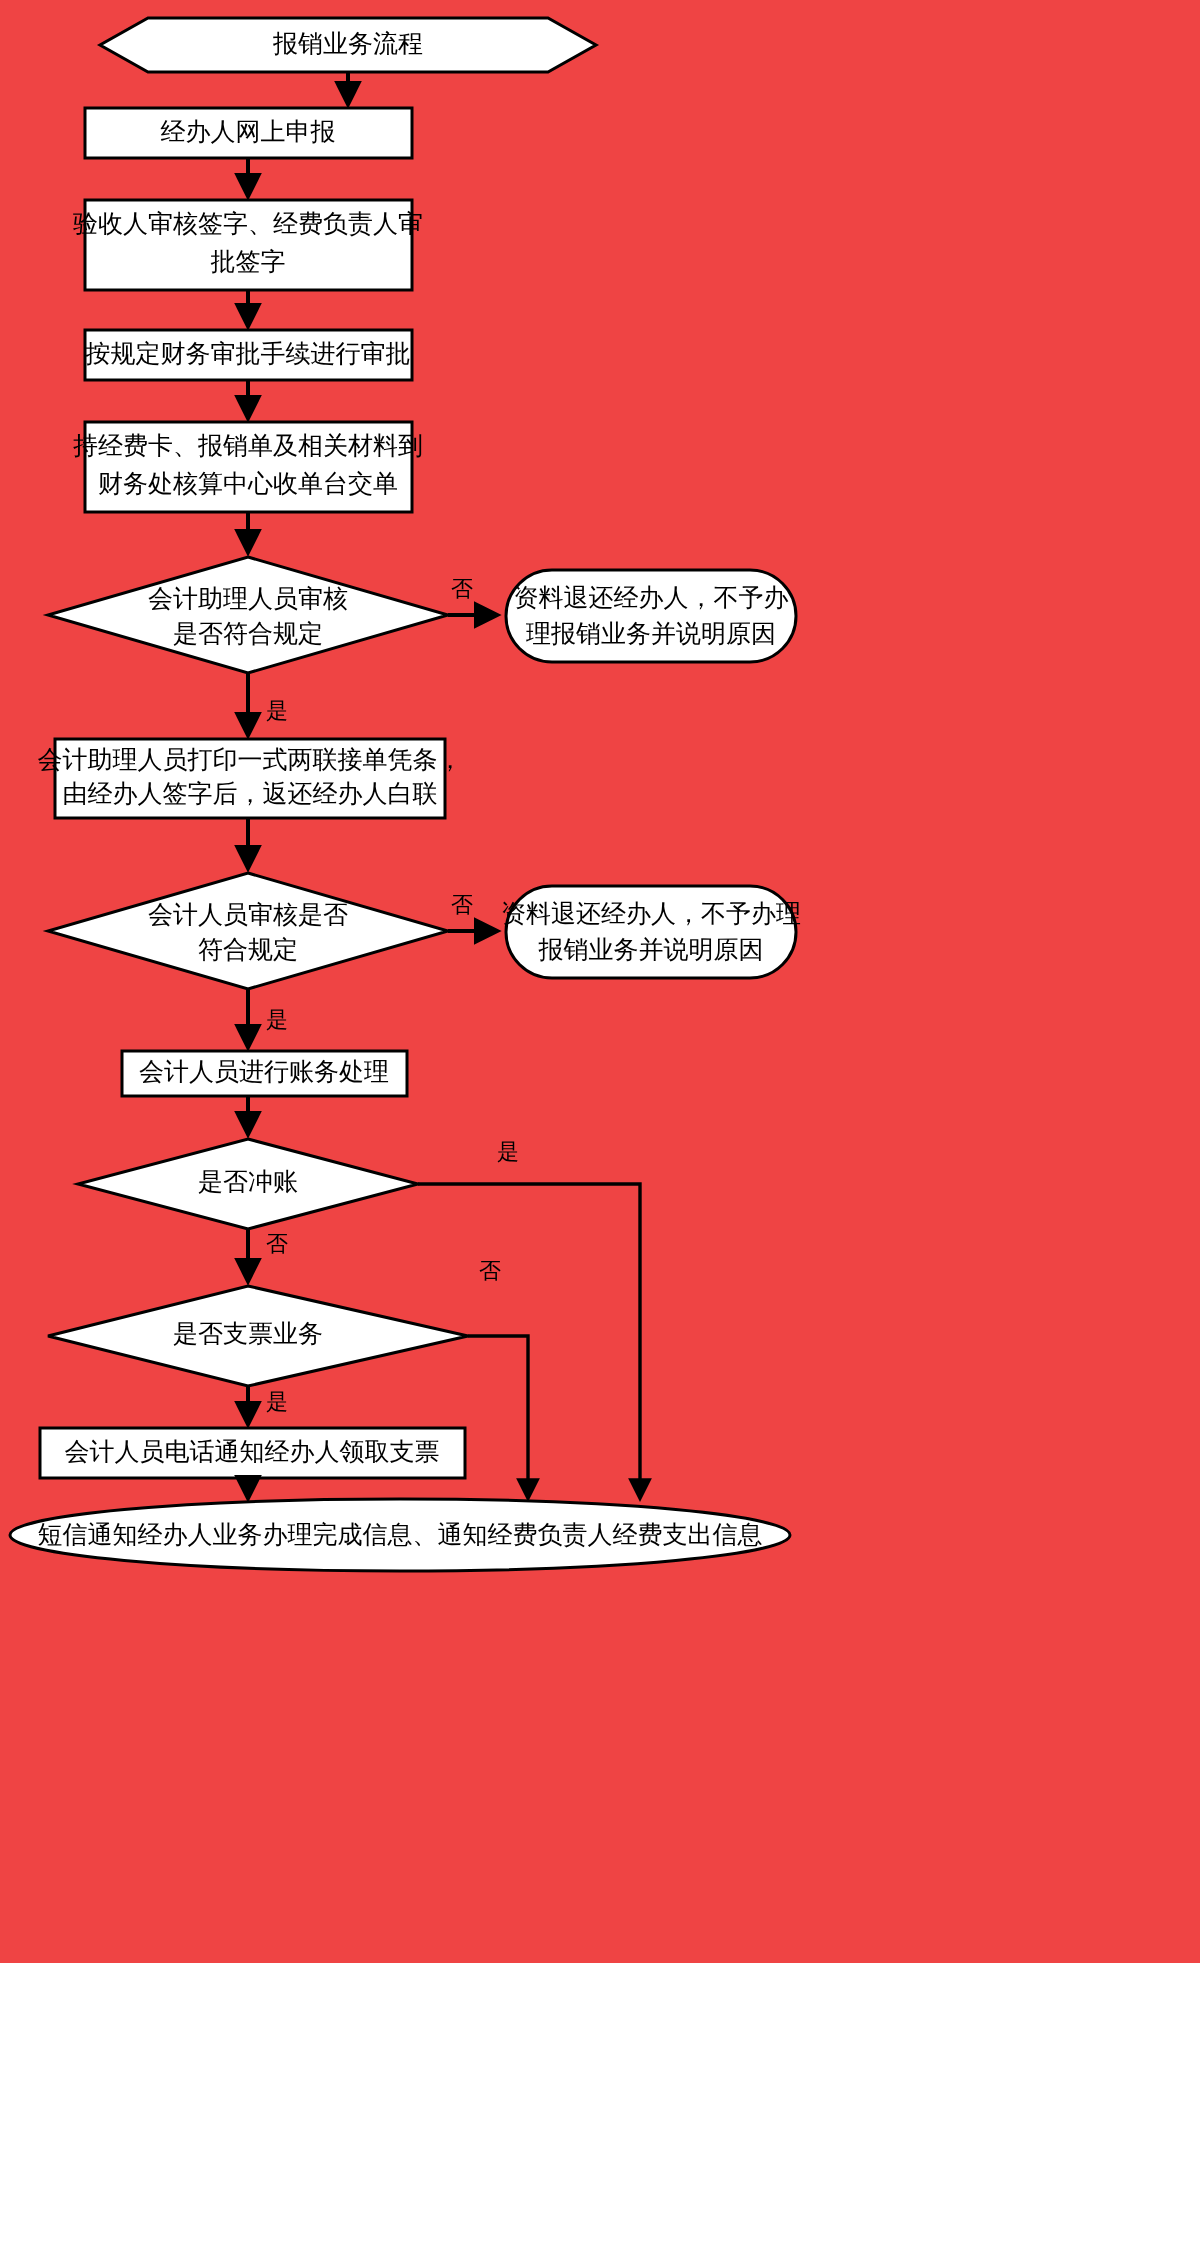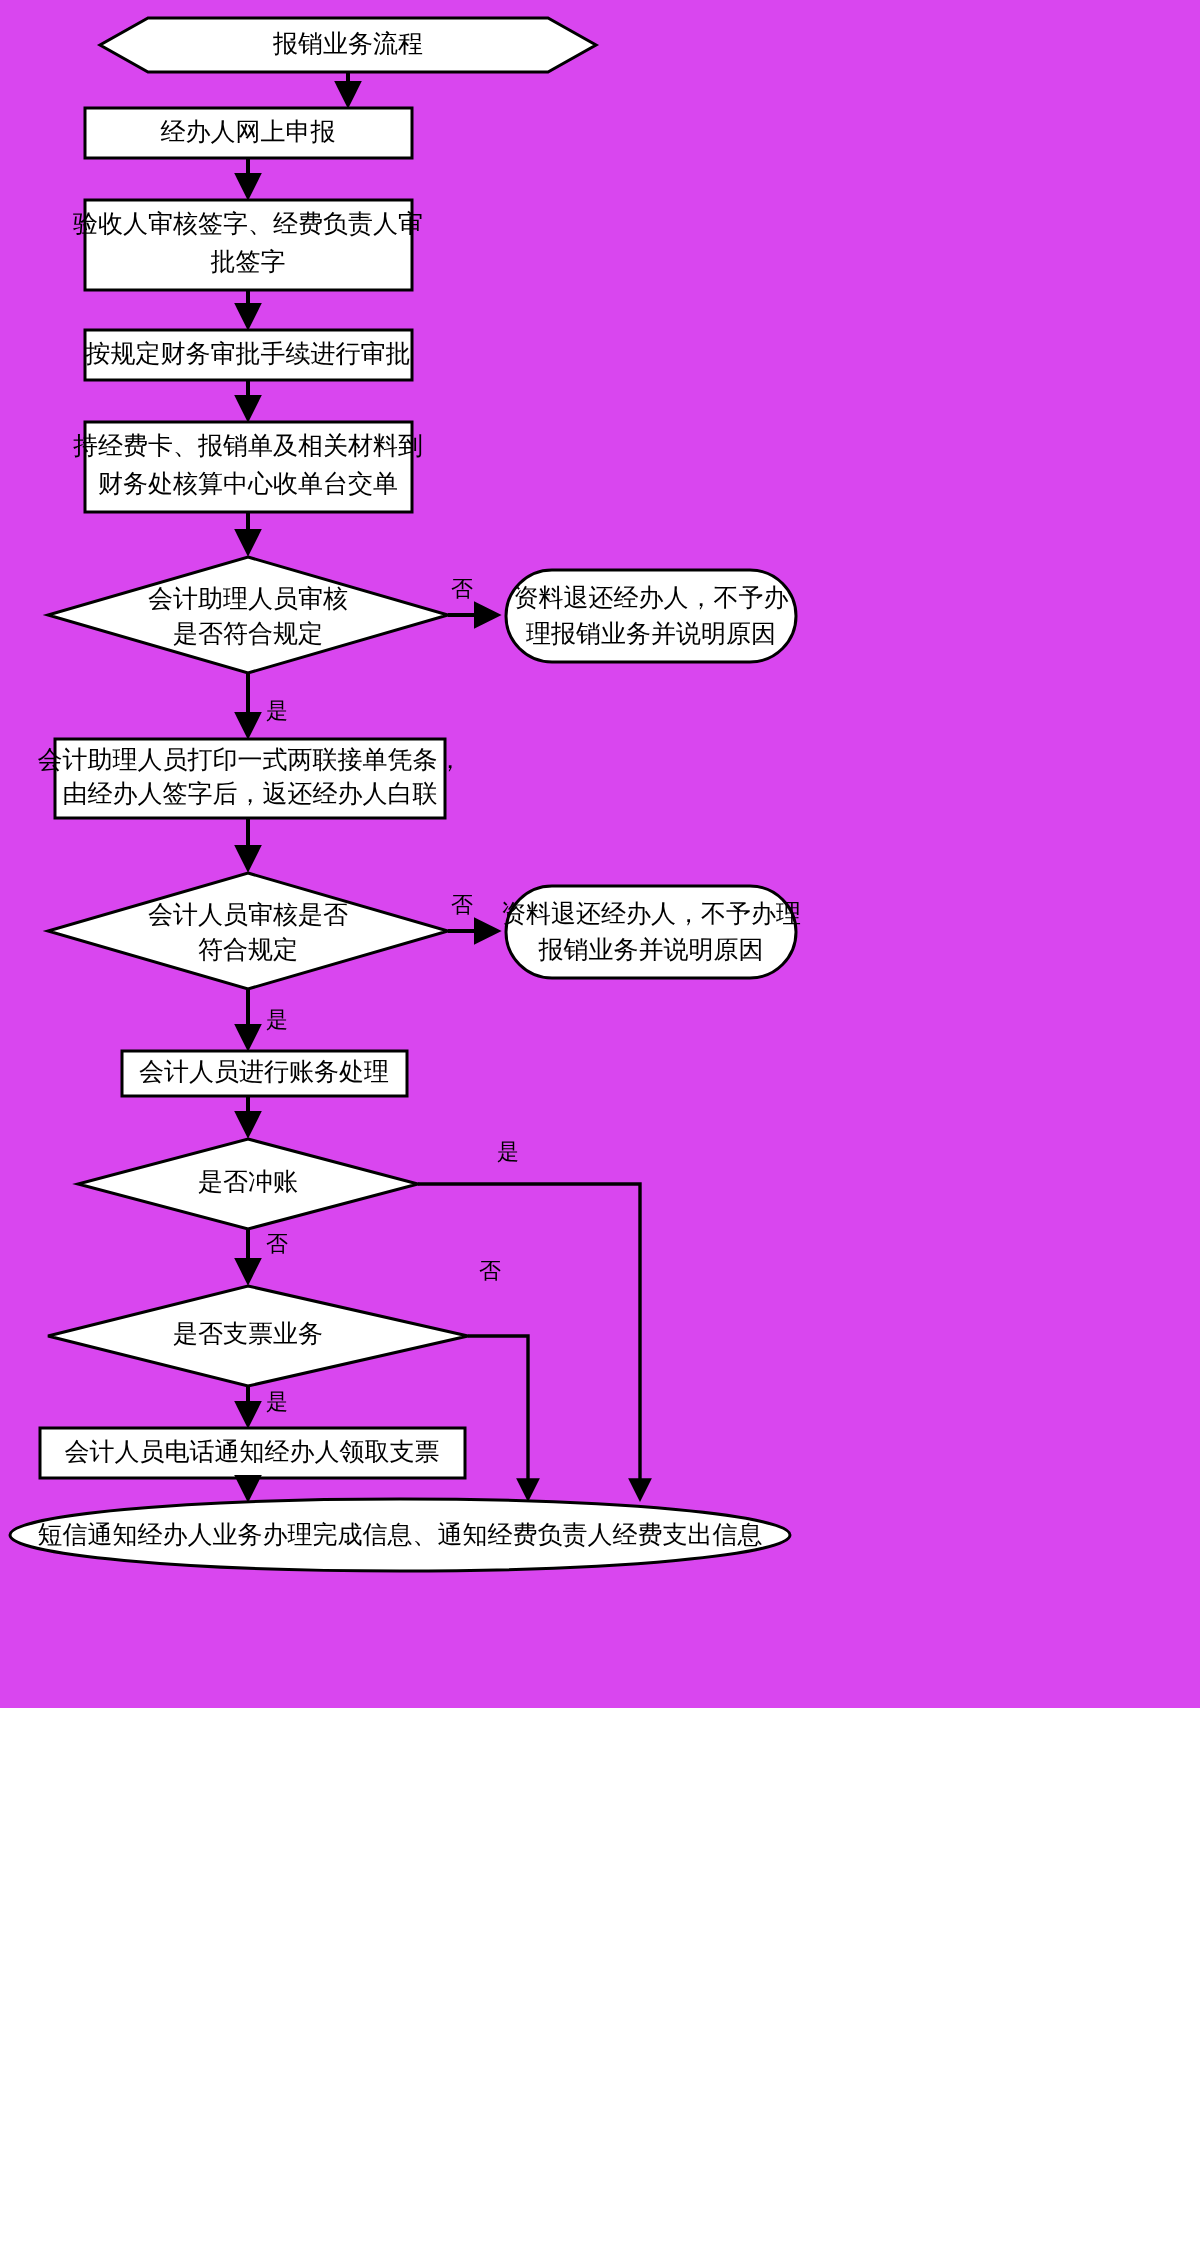--- a/index.html
+++ b/index.html
@@ -1,17 +1,17 @@
 <!DOCTYPE html>
 <html><head>
 <meta charset="utf-8">
 <style>
   html,body{margin:0;padding:0;background:#ffffff;}
   body{font-family:"Liberation Serif","DejaVu Serif",serif;}
-  #canvas{position:relative;width:1200px;height:1708px;background:#d946ef;overflow:hidden;}
+  #canvas{position:relative;width:1200px;height:1963px;background:#ef4444;overflow:hidden;}
   svg#flow{position:absolute;left:0;top:0;width:1200px;height:2247px;}
   .shape{fill:#ffffff;stroke:#000000;stroke-width:3;}
   .conn{stroke:#000000;stroke-width:4;fill:none;}
   .conn-thin{stroke:#000000;stroke-width:3.4;fill:none;}
   text{font-family:"Liberation Serif","DejaVu Serif",serif;fill:#000000;}
   .node-text{font-size:25px;text-anchor:middle;dominant-baseline:middle;}
   .edge-label{font-size:22px;text-anchor:middle;dominant-baseline:middle;}
   .term-text{font-size:25px;text-anchor:middle;dominant-baseline:middle;}
 </style>
 </head>

